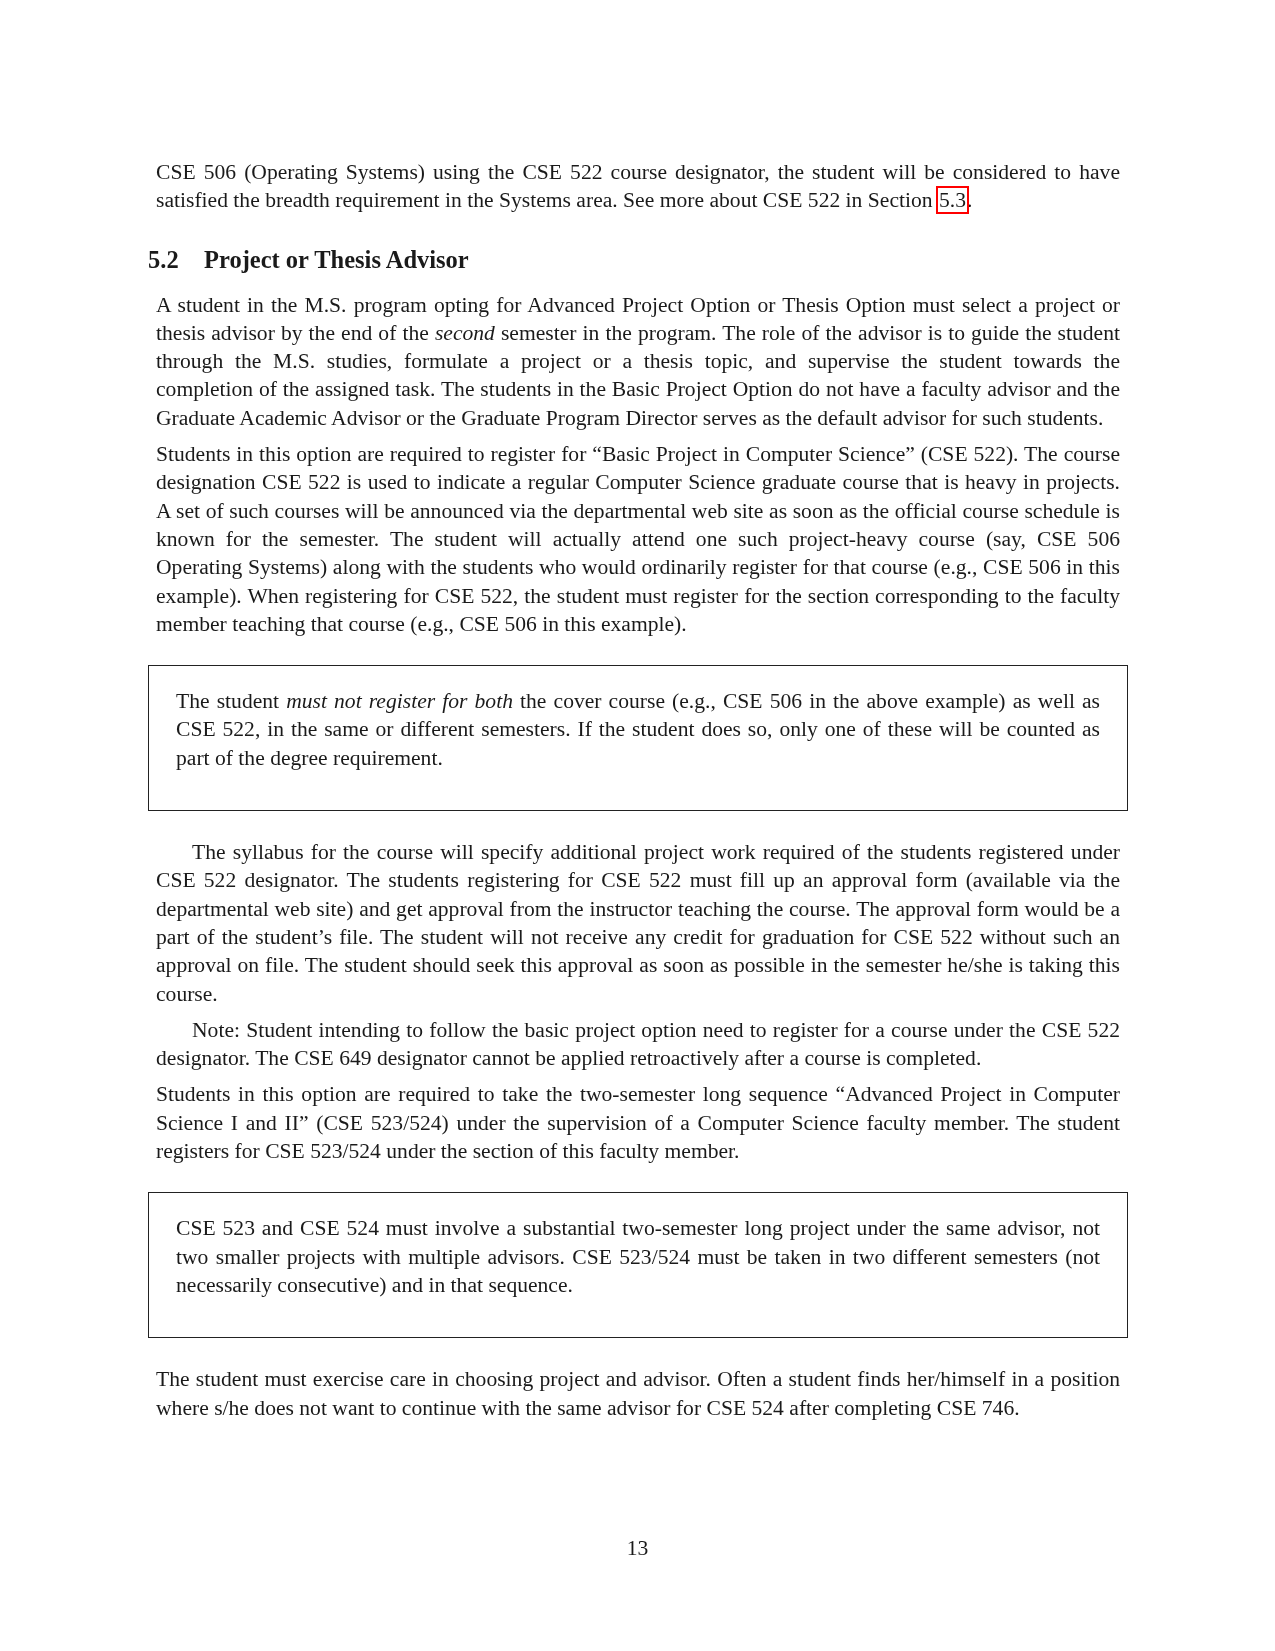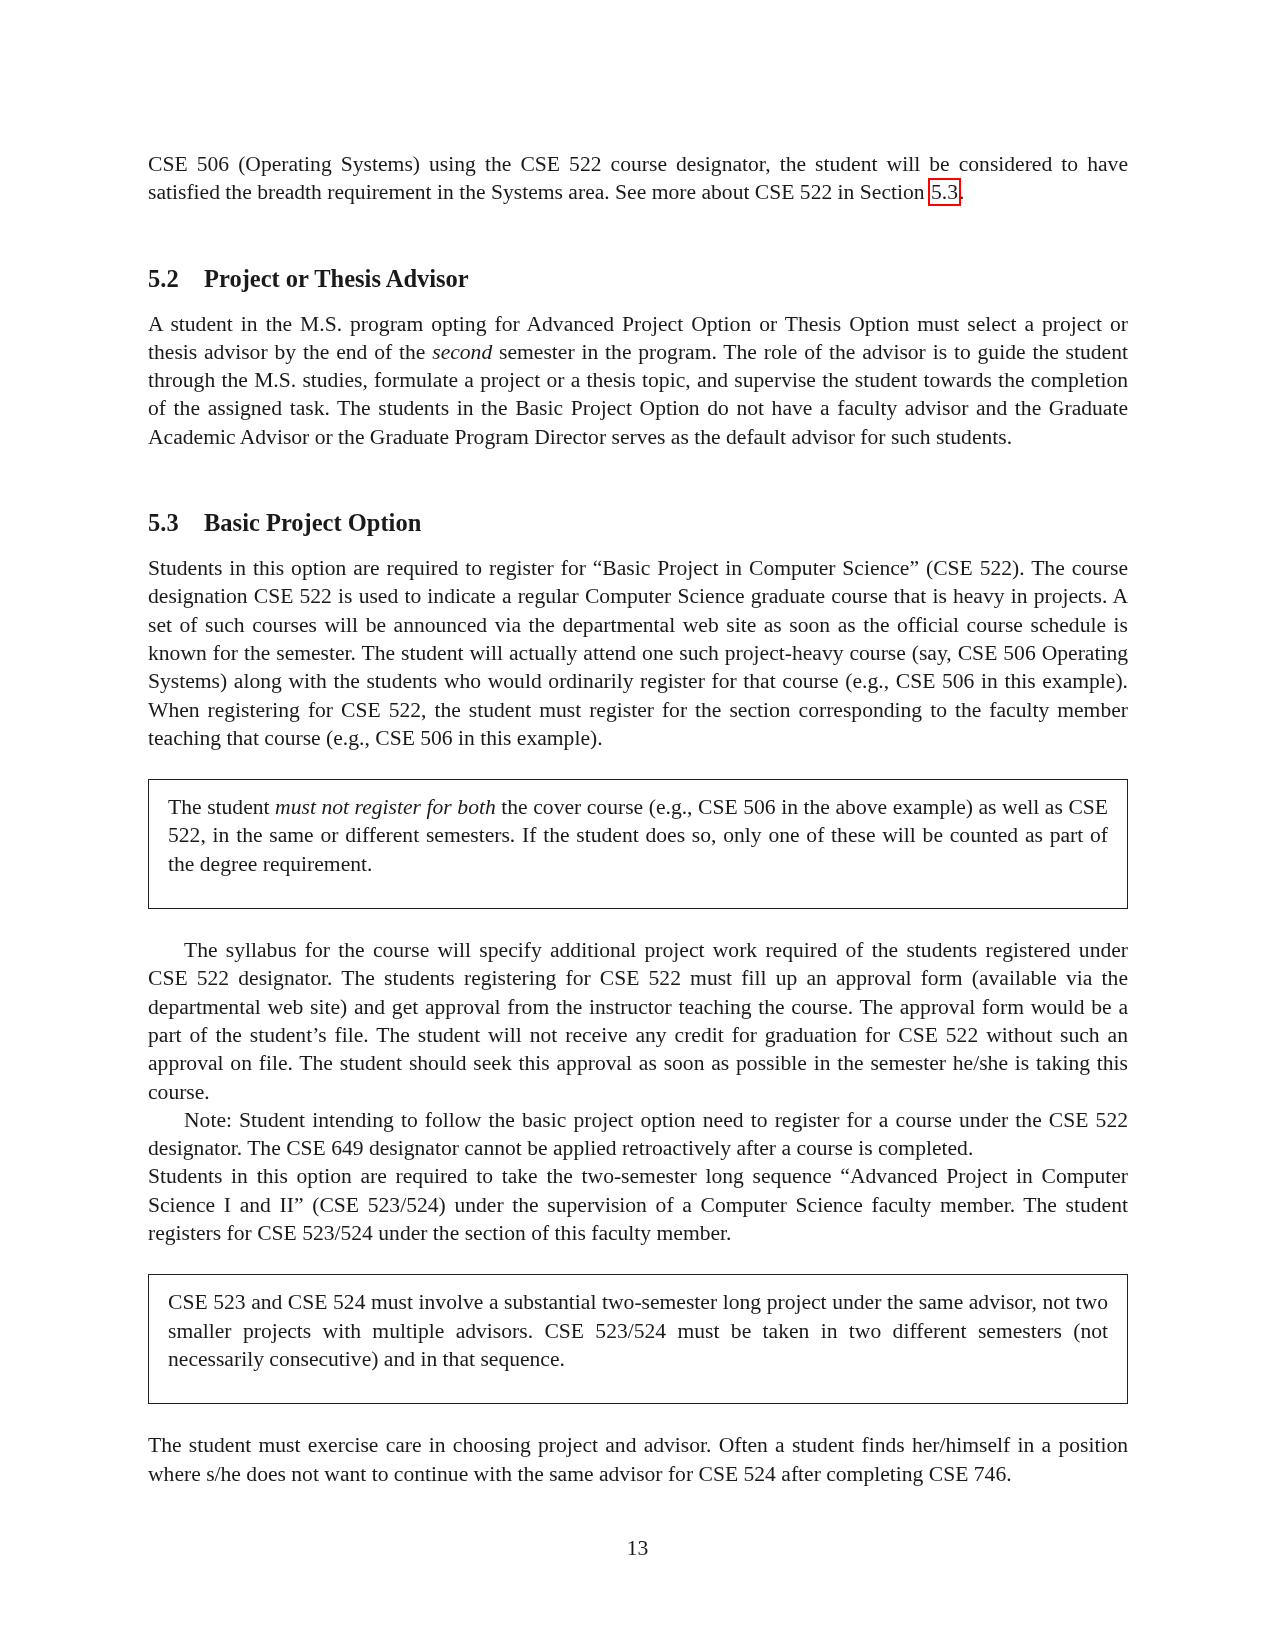--- a/index.html
+++ b/index.html
@@ -6,26 +6,26 @@
     body {
       width: 1275px; height: 1651px; position: relative; overflow: hidden;
       font-family: "Liberation Serif", "DejaVu Serif", serif;
       color: #1a1a1a;
     }
     .page {
       position: absolute; left: 148px; top: 150px; width: 980px;
       font-size: 21.6px; line-height: 28.3px;
       text-align: justify;
     }
-    p { margin: 0; }
+    p { margin: 8px; }
     .indent { text-indent: 36px; }
     h2 {
       font-size: 24.5px; font-weight: bold; margin: 0; line-height: 30px;
     }
-    h2 .num { display: inline-block; width: 56px; margin-top: 27px; }
+    h2 .num { display: inline-block; width: 56px; }
     .sec { margin-top: 30px; margin-bottom: 16px; }
     .box {
       border: 1.3px solid #222; padding: 13px 19px 30px 19px;
       margin: 27px 0 27px 0;
     }
     .link-ref {
       outline: 2px solid #ff0000; outline-offset: 0px; padding: 0 1px;
       color: inherit; text-decoration: none;
     }
     .pagenum {
@@ -38,23 +38,20 @@
 
 <div class="page">
 
   <p><span>CSE 506 (Operating Systems) using the CSE 522 course designator, the student will be considered to have satisfied the breadth requirement in the Systems area. See more about CSE 522 in Section </span><a class="link-ref">5.3</a><span>.</span></p>
 
   <div class="sec">
     <h2><span class="num">5.2</span><span>Project or Thesis Advisor</span></h2>
   </div>
   <p><span>A student in the M.S. program opting for Advanced Project Option or Thesis Option must select a project or thesis advisor by the end of the </span><em>second</em><span> semester in the program. The role of the advisor is to guide the student through the M.S. studies, formulate a project or a thesis topic, and supervise the student towards the completion of the assigned task. The students in the Basic Project Option do not have a faculty advisor and the Graduate Academic Advisor or the Graduate Program Director serves as the default advisor for such students.</span></p>
 
-  <div class="sec">
-    <h2><span class="num">5.3</span><span>Basic Project Option</span></h2>
-  </div>
   <p>Students in this option are required to register for “Basic Project in Computer Science” (CSE 522). The course designation CSE 522 is used to indicate a regular Computer Science graduate course that is heavy in projects. A set of such courses will be announced via the departmental web site as soon as the official course schedule is known for the semester. The student will actually attend one such project-heavy course (say, CSE 506 Operating Systems) along with the students who would ordinarily register for that course (e.g., CSE 506 in this example). When registering for CSE 522, the student must register for the section corresponding to the faculty member teaching that course (e.g., CSE 506 in this example).</p>
 
   <div class="box">
     <p><span>The student </span><em>must not register for both</em><span> the cover course (e.g., CSE 506 in the above example) as well as CSE 522, in the same or different semesters. If the student does so, only one of these will be counted as part of the degree requirement.</span></p>
   </div>
 
   <p class="indent">The syllabus for the course will specify additional project work required of the students registered under CSE 522 designator. The students registering for CSE 522 must fill up an approval form (available via the departmental web site) and get approval from the instructor teaching the course. The approval form would be a part of the student’s file. The student will not receive any credit for graduation for CSE 522 without such an approval on file. The student should seek this approval as soon as possible in the semester he/she is taking this course.</p>
   <p class="indent">Note: Student intending to follow the basic project option need to register for a course under the CSE 522 designator. The CSE 649 designator cannot be applied retroactively after a course is completed.</p>
 
   <p>Students in this option are required to take the two-semester long sequence “Advanced Project in Computer Science I and II” (CSE 523/524) under the supervision of a Computer Science faculty member. The student registers for CSE 523/524 under the section of this faculty member.</p>

